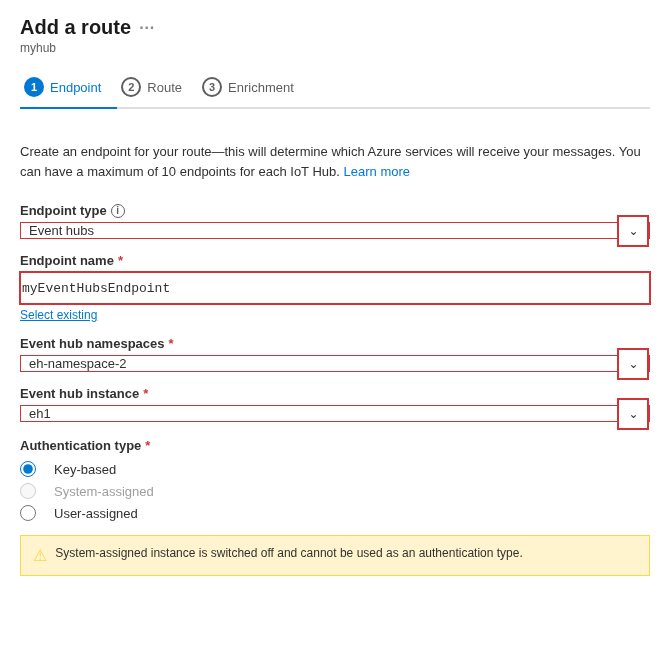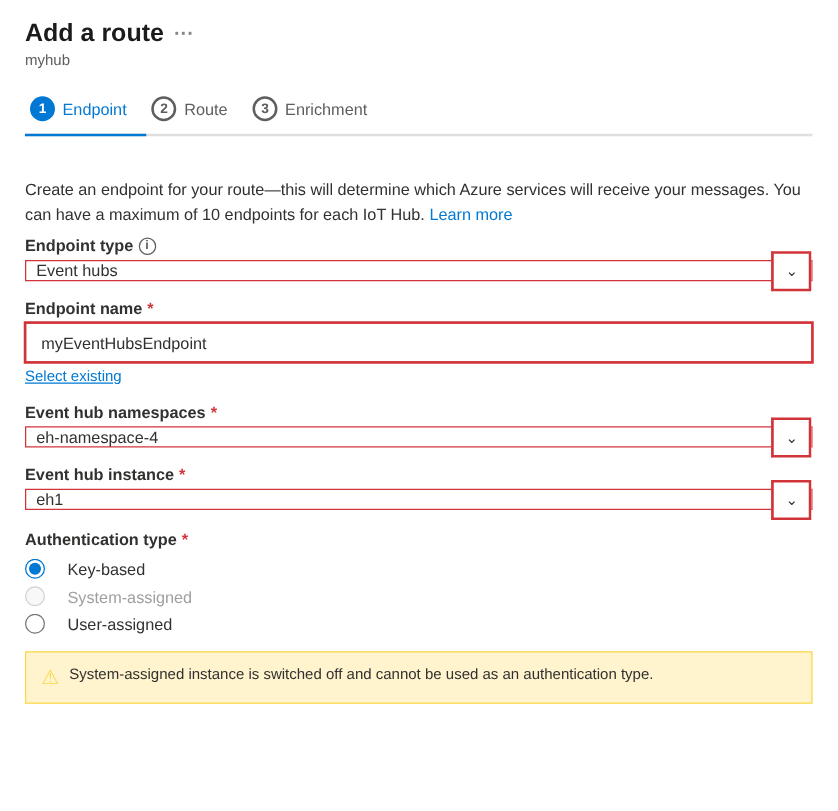--- a/index.html
+++ b/index.html
@@ -74,21 +74,21 @@
       margin-top: 33px;
       font-size: 13px;
       color: #323130;
       line-height: 1.5;
     }
     .description-box a {
       color: #0078d4;
       text-decoration: none;
     }
     .form-section {
-      margin-top: 8px;
+      margin-top: 22px;
     }
     .field-label {
       font-size: 13px;
       font-weight: 600;
       color: #323130;
       margin-bottom: 4px;
       display: flex;
       align-items: center;
       gap: 4px;
     }
@@ -137,23 +137,23 @@
       outline-offset: -2px;
     }
     .dropdown-btn .chevron {
       font-size: 12px;
       color: #323130;
     }
     .text-input {
       width: 100%;
       height: 32px;
       border: 1px solid #d13438;
-      padding: 0 12px;
-      font-size: 13px;
-      font-family: Liberation Sans, sans-serif;
+      padding: 0 1px;
+      font-size: 13px;
+      font-family: Liberation Mono, monospace;
       color: #323130;
       outline: 2px solid #d13438;
       outline-offset: -1px;
       background: #fff;
     }
     .select-existing-link {
       color: #0078d4;
       font-size: 12px;
       cursor: pointer;
       margin-top: 4px;
@@ -272,21 +272,21 @@
     <input type="text" class="text-input" value="myEventHubsEndpoint" style="">
     <a class="select-existing-link" href="#">Select existing</a>
   </div>
 
   <div class="field-row">
     <div class="field-label">
       <span>Event hub namespaces</span>
       <span class="required-star">*</span>
     </div>
     <div class="dropdown-field">
-      <span class="dropdown-value">eh-namespace-4</span>
+      <span class="dropdown-value">eh-namespace-2</span>
       <button class="dropdown-btn">
         <span class="chevron">⌄</span>
       </button>
     </div>
   </div>
 
   <div class="field-row">
     <div class="field-label">
       <span>Event hub instance</span>
       <span class="required-star">*</span>

